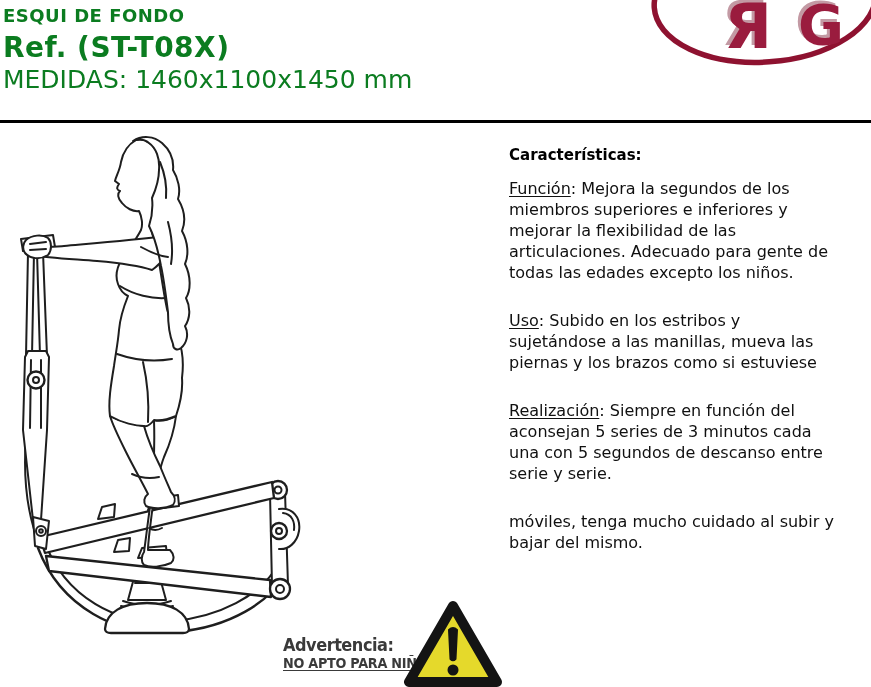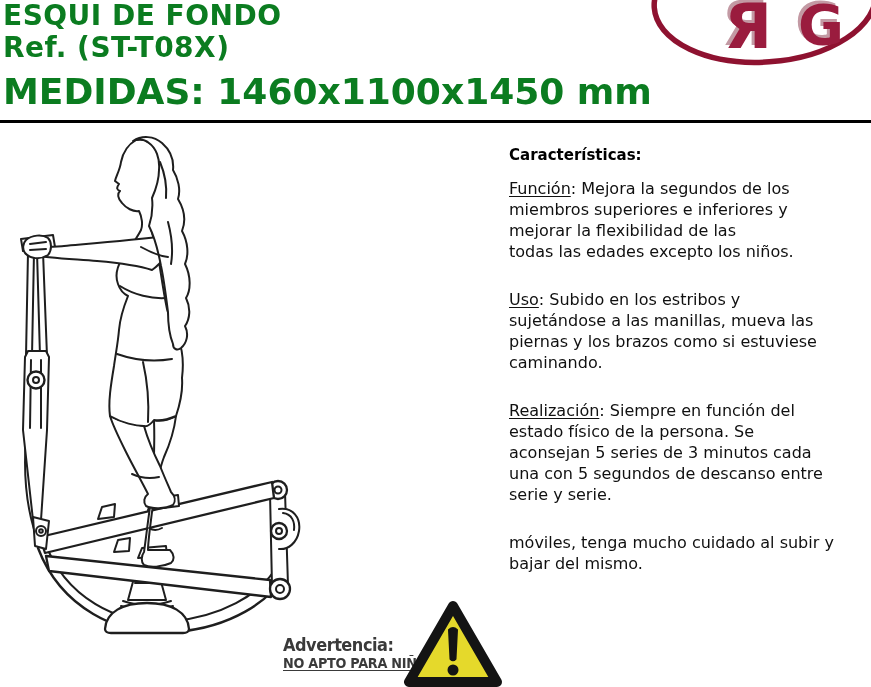--- a/index.html
+++ b/index.html
@@ -2,23 +2,23 @@
 <html><head>
 <meta charset="utf-8">
 <style>
   html,body{margin:0;padding:0;background:#fff;}
   .page{
     position:relative;width:871px;height:687px;background:#ffffff;
     overflow:hidden;font-family:"DejaVu Sans",sans-serif;
   }
   
   .header{position:absolute;left:3px;top:0px;color:#0b7c20;}
-  .header .t1{font-size:28px;font-weight:bold;line-height:32px;letter-spacing:0.5px;}
+  .header .t1{font-size:18px;font-weight:bold;line-height:32px;letter-spacing:0.5px;}
   .header .t2{font-size:28px;font-weight:bold;line-height:32px;letter-spacing:0.5px;}
-  .header .t3{font-size:36px;font-weight:bold;line-height:32px;margin-top:12px;}
+  .header .t3{font-size:25px;font-weight:normal;line-height:32px;}
   .divider{position:absolute;left:0;top:120px;width:871px;height:3px;background:#000;}
   
   .logo{position:absolute;left:640px;top:0px;width:231px;height:78px;}
   
   .illus{position:absolute;left:2px;top:130px;width:318px;height:515px;}
   
   .features{position:absolute;left:509px;top:146px;width:352px;color:#101010;}
   .features h2{margin:0 0 14px 0;font-size:15px;font-weight:bold;color:#000;}
   .para{font-size:16px;line-height:21px;margin:0 0 27px 0;}
   .para .lead{text-decoration:underline;text-underline-offset:2px;}
@@ -121,33 +121,32 @@
       <path d="M28,250 L44,249"></path>
   </svg>
 
   <div class="features">
     <h2>Características:</h2>
 
     <div class="para">
       <div><span class="lead">Función</span><span>: Mejora la segundos de los</span></div>
       <div>miembros superiores e inferiores y</div>
       <div>mejorar la flexibilidad de las</div>
+      <div>articulaciones. Adecuado para gente de</div>
       <div>todas las edades excepto los niños.</div>
     </div>
 
     <div class="para">
       <div><span class="lead">Uso</span><span>: Subido en los estribos y</span></div>
       <div>sujetándose a las manillas, mueva las</div>
       <div>piernas y los brazos como si estuviese</div>
-      <div>caminando.</div>
     </div>
 
     <div class="para">
       <div><span class="lead">Realización</span><span>: Siempre en función del</span></div>
-      <div>estado físico de la persona. Se</div>
       <div>aconsejan 5 series de 3 minutos cada</div>
       <div>una con 5 segundos de descanso entre</div>
       <div>serie y serie.</div>
     </div>
 
     <div class="para">
       <div>móviles, tenga mucho cuidado al subir y</div>
       <div>bajar del mismo.</div>
     </div>
   </div>

